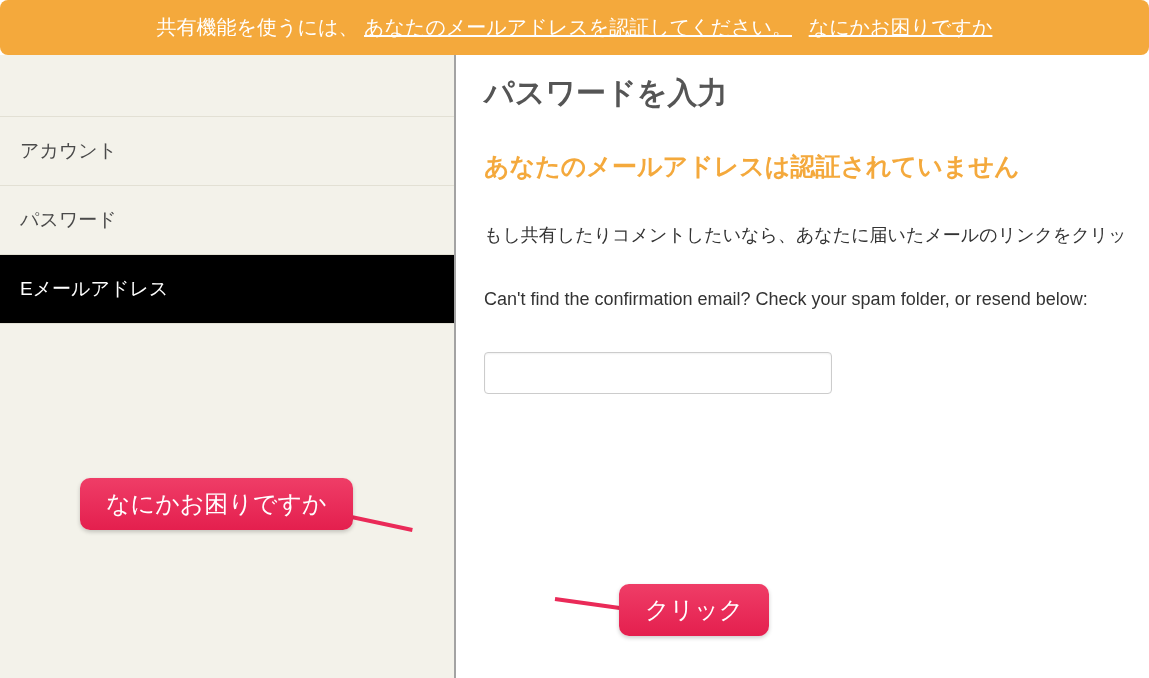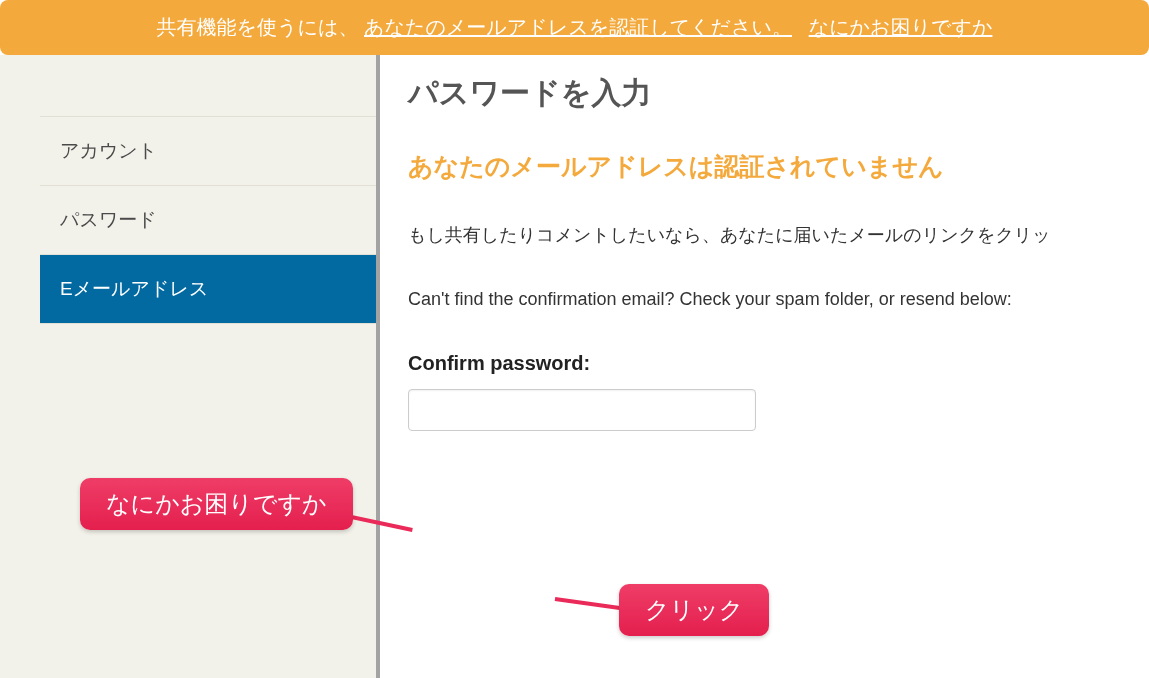--- a/index.html
+++ b/index.html
@@ -21,40 +21,39 @@
       overflow: hidden;
       border-bottom-left-radius: 6px;
       border-radius: 8px;
     }
     .banner .underline { text-decoration: underline; }
     .layout {
       display: flex;
       height: calc(100% - 54px);
     }
     .sidebar {
-      width: 380px;
+      width: 456px;
       background: #f3f2ea;
-      border-right: 4px solid #a3a3a3;
+      border-right: 2px solid #a3a3a3;
       position: relative;
-      padding-left: 40px;
     }
     .sidebar-spacer {
       height: 62px;
       border-bottom: 1px solid #e2e0d4;
     }
     .sidebar-item {
       padding: 21px 20px;
       font-size: 19px;
       color: #4a4a4a;
       border-bottom: 1px solid #e2e0d4;
       cursor: pointer;
       background: #f3f2ea;
     }
     .sidebar-item.active {
-      background: #0369a1;
+      background: #000000;
       color: #fff;
       font-weight: 500;
     }
     .main {
       flex: 1;
       padding: 0 0 0 28px;
       overflow: hidden;
     }
     .page-title {
       font-size: 30px;
@@ -168,21 +167,20 @@
   </div>
 
   <div class="main">
     <div class="page-title">パスワードを入力</div>
     <div class="warning">あなたのメールアドレスは認証されていません</div>
     <div class="paragraph">もし共有したりコメントしたいなら、あなたに届いたメールのリンクをクリッ</div>
 
 
     <div class="paragraph">Can't find the confirmation email? Check your spam folder, or resend below:</div>
 
-    <div class="confirm-label">Confirm password:</div>
     <input type="password" class="password-input" value="" style="">
   </div>
 </div>
 
 <div class="callout" style="left:80px; top:478px;">
   <span>なにかお困りですか</span>
 </div>
 <div class="callout-line" style="left:295px; top:503px; width:120px; transform: rotate(12deg);"></div>
 
 <div class="callout" style="left:619px; top:584px;">

